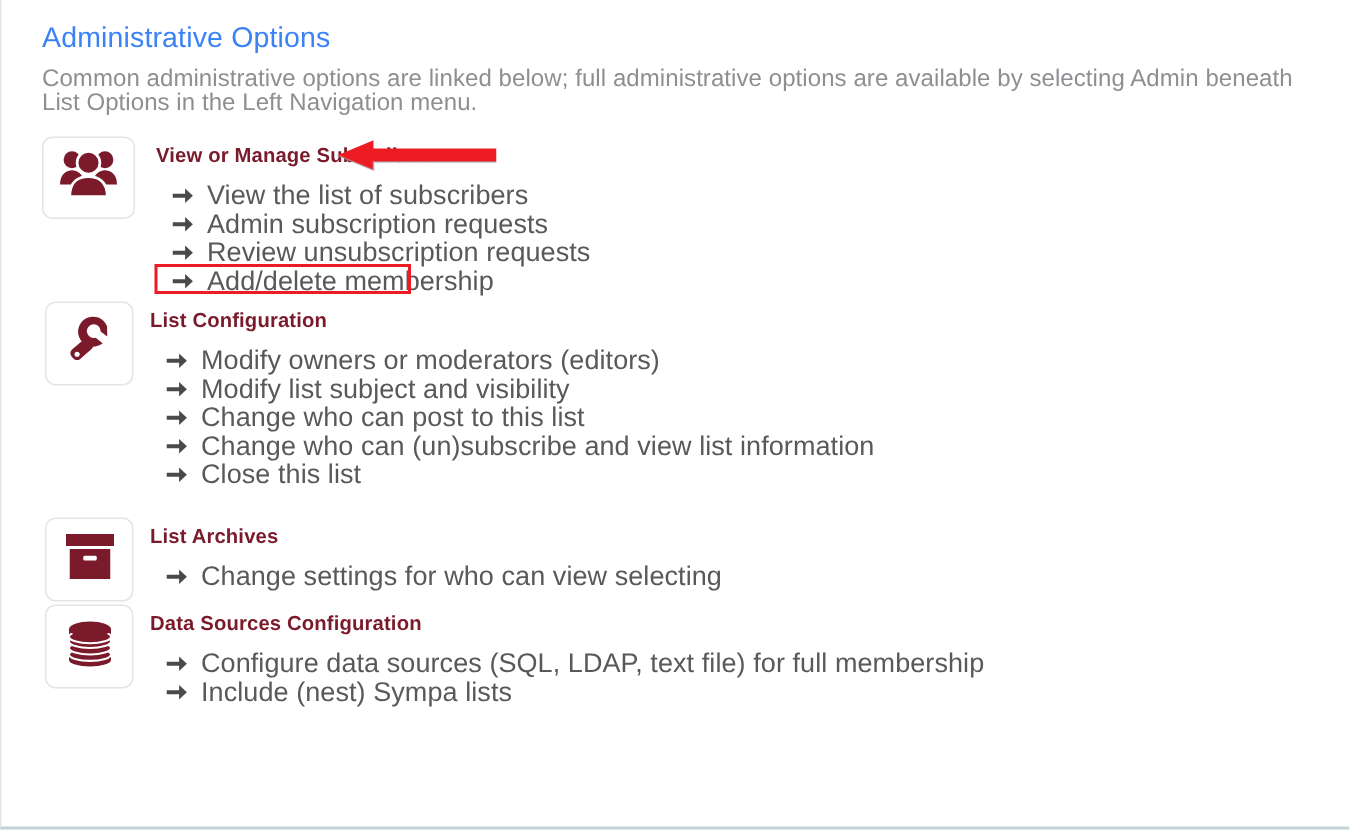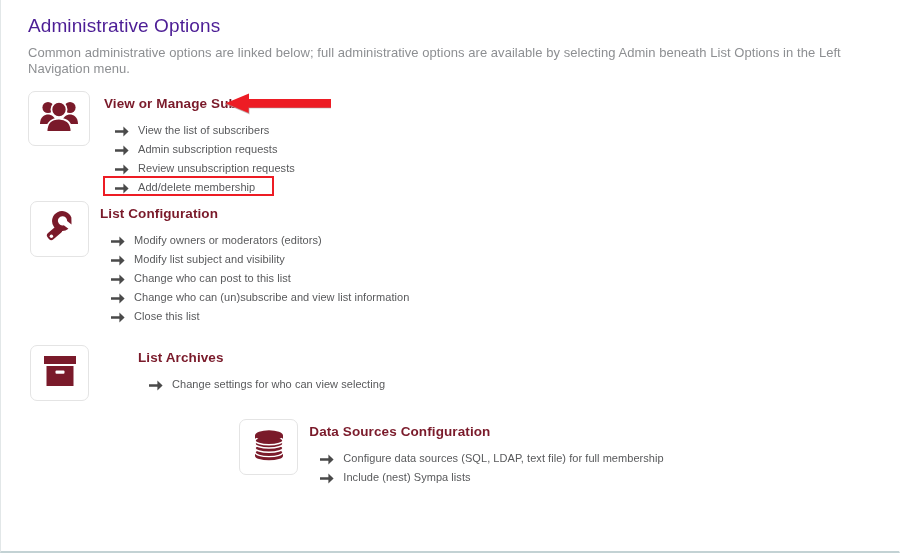--- a/index.html
+++ b/index.html
@@ -24,45 +24,45 @@
     border-right: 1px solid #ffffff;
     border-bottom: 2px solid #c3d2d4;
   }
   .inner {
     padding: 12px 26px 0 27px;
   }
 
   .page-title {
     font-size: 19px;
     font-weight: 400;
-    color: #4c1d95;
+    color: #3b82f6;
     margin: 0;
     padding: 0 0 2px 0;
     letter-spacing: 0.1px;
     line-height: 28px;
   }
 
   .page-desc {
-    font-size: 13px;
+    font-size: 16px;
     color: #8d8f92;
     margin: 0;
     padding: 3px 0 0 0;
     line-height: 16px;
     letter-spacing: 0.05px;
   }
 
   .section {
     display: flex;
     align-items: flex-start;
     position: relative;
   }
   .sec-subscribers { margin-top: 14px; }
   .sec-config      { margin-top: 4px; }
-  .sec-archives    { margin-top: 19px; gap: 38px; }
-  .sec-datasources { margin-top: 18px; justify-content: center; }
+  .sec-archives    { margin-top: 19px; }
+  .sec-datasources { margin-top: 2px; }
 
   .icon-box {
     width: 60px;
     height: 56px;
     border: 1px solid #e4e4e4;
     border-radius: 7px;
     background: #ffffff;
     box-sizing: border-box;
     display: flex;
     align-items: center;
@@ -105,21 +105,21 @@
     padding: 1px 0 1px 0;
   }
   .arrow-icon {
     flex: 0 0 auto;
     width: 14px;
     height: 13px;
     margin-right: 9px;
     display: block;
   }
   .link-text {
-    font-size: 11px;
+    font-size: 18px;
     color: #58595b;
     letter-spacing: 0.05px;
     white-space: nowrap;
   }
 
   
   .link-row.highlight {
     position: relative;
   }
   .hl-box {

